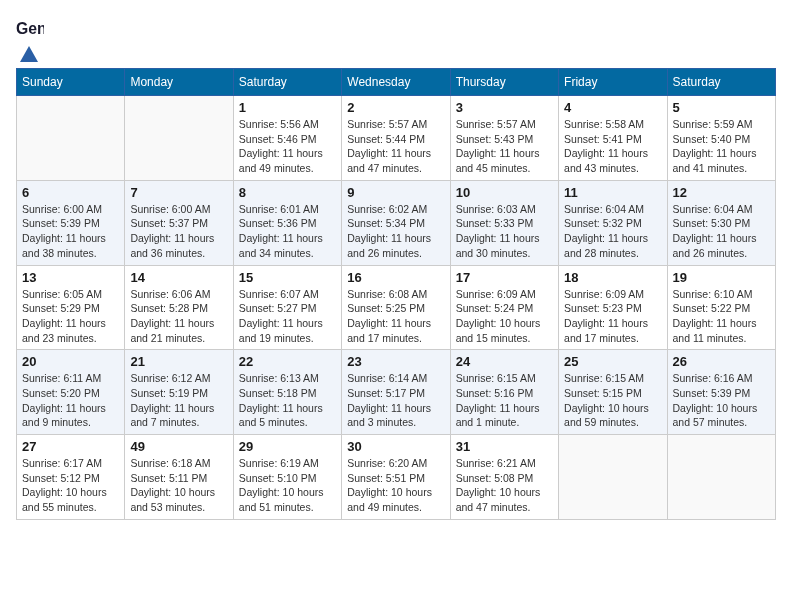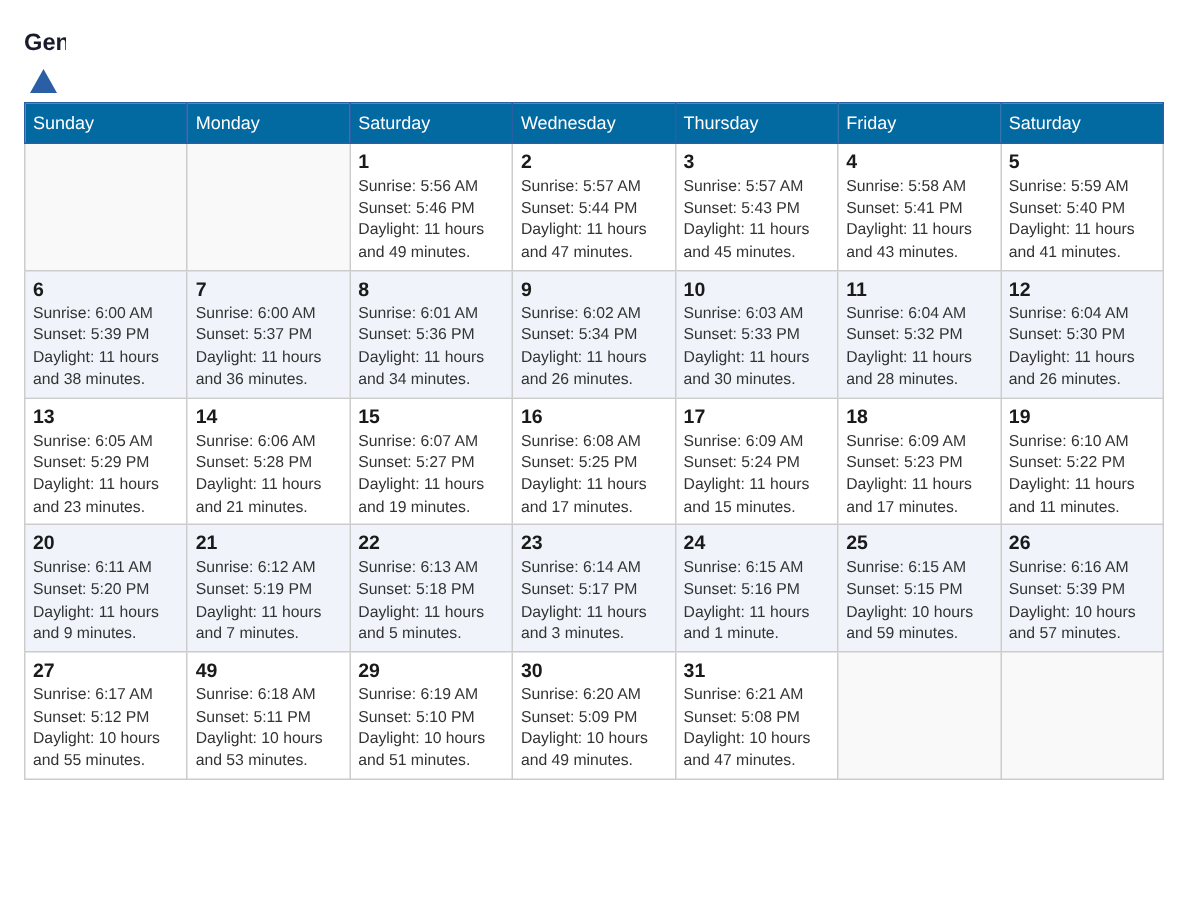--- a/index.html
+++ b/index.html
@@ -256,21 +256,21 @@
           <span>Sunrise: 6:08 AM</span><br>
           <span>Sunset: 5:25 PM</span><br>
           <span>Daylight: 11 hours and 17 minutes.</span>
         </div>
         </td>
         <td>
           <span class="day-number">17</span>
         <div class="day-info">
           <span>Sunrise: 6:09 AM</span><br>
           <span>Sunset: 5:24 PM</span><br>
-          <span>Daylight: 11 hours and 15 minutes.</span>
+          <span>Daylight: 10 hours and 15 minutes.</span>
         </div>
         </td>
         <td>
           <span class="day-number">18</span>
         <div class="day-info">
           <span>Sunrise: 6:09 AM</span><br>
           <span>Sunset: 5:23 PM</span><br>
           <span>Daylight: 11 hours and 17 minutes.</span>
         </div>
         </td>
@@ -363,21 +363,21 @@
         <div class="day-info">
           <span>Sunrise: 6:19 AM</span><br>
           <span>Sunset: 5:10 PM</span><br>
           <span>Daylight: 10 hours and 51 minutes.</span>
         </div>
         </td>
         <td>
           <span class="day-number">30</span>
         <div class="day-info">
           <span>Sunrise: 6:20 AM</span><br>
-          <span>Sunset: 5:09 PM</span><br>
+          <span>Sunset: 5:51 PM</span><br>
           <span>Daylight: 10 hours and 49 minutes.</span>
         </div>
         </td>
         <td>
           <span class="day-number">31</span>
         <div class="day-info">
           <span>Sunrise: 6:21 AM</span><br>
           <span>Sunset: 5:08 PM</span><br>
           <span>Daylight: 10 hours and 47 minutes.</span>
         </div>

